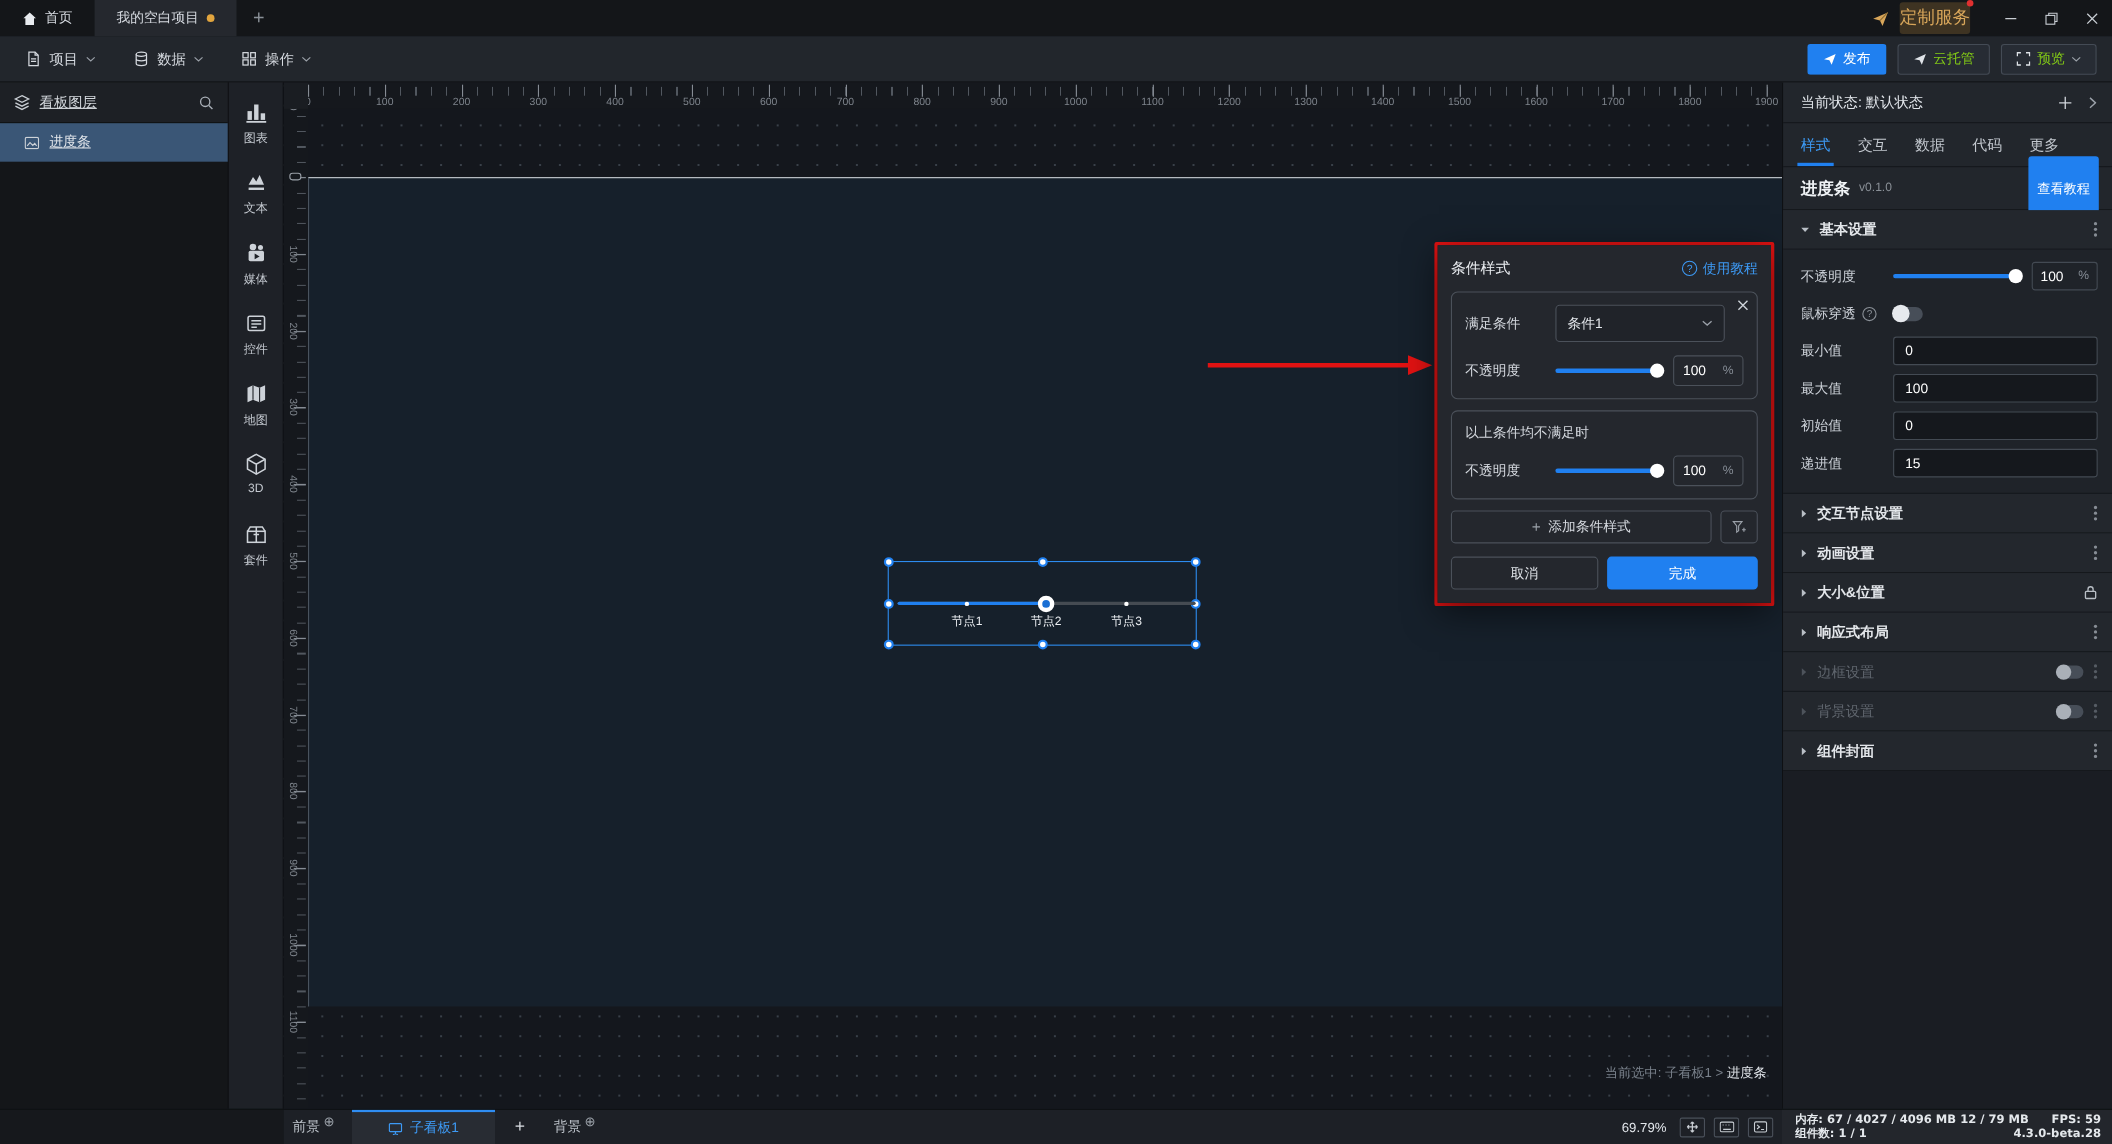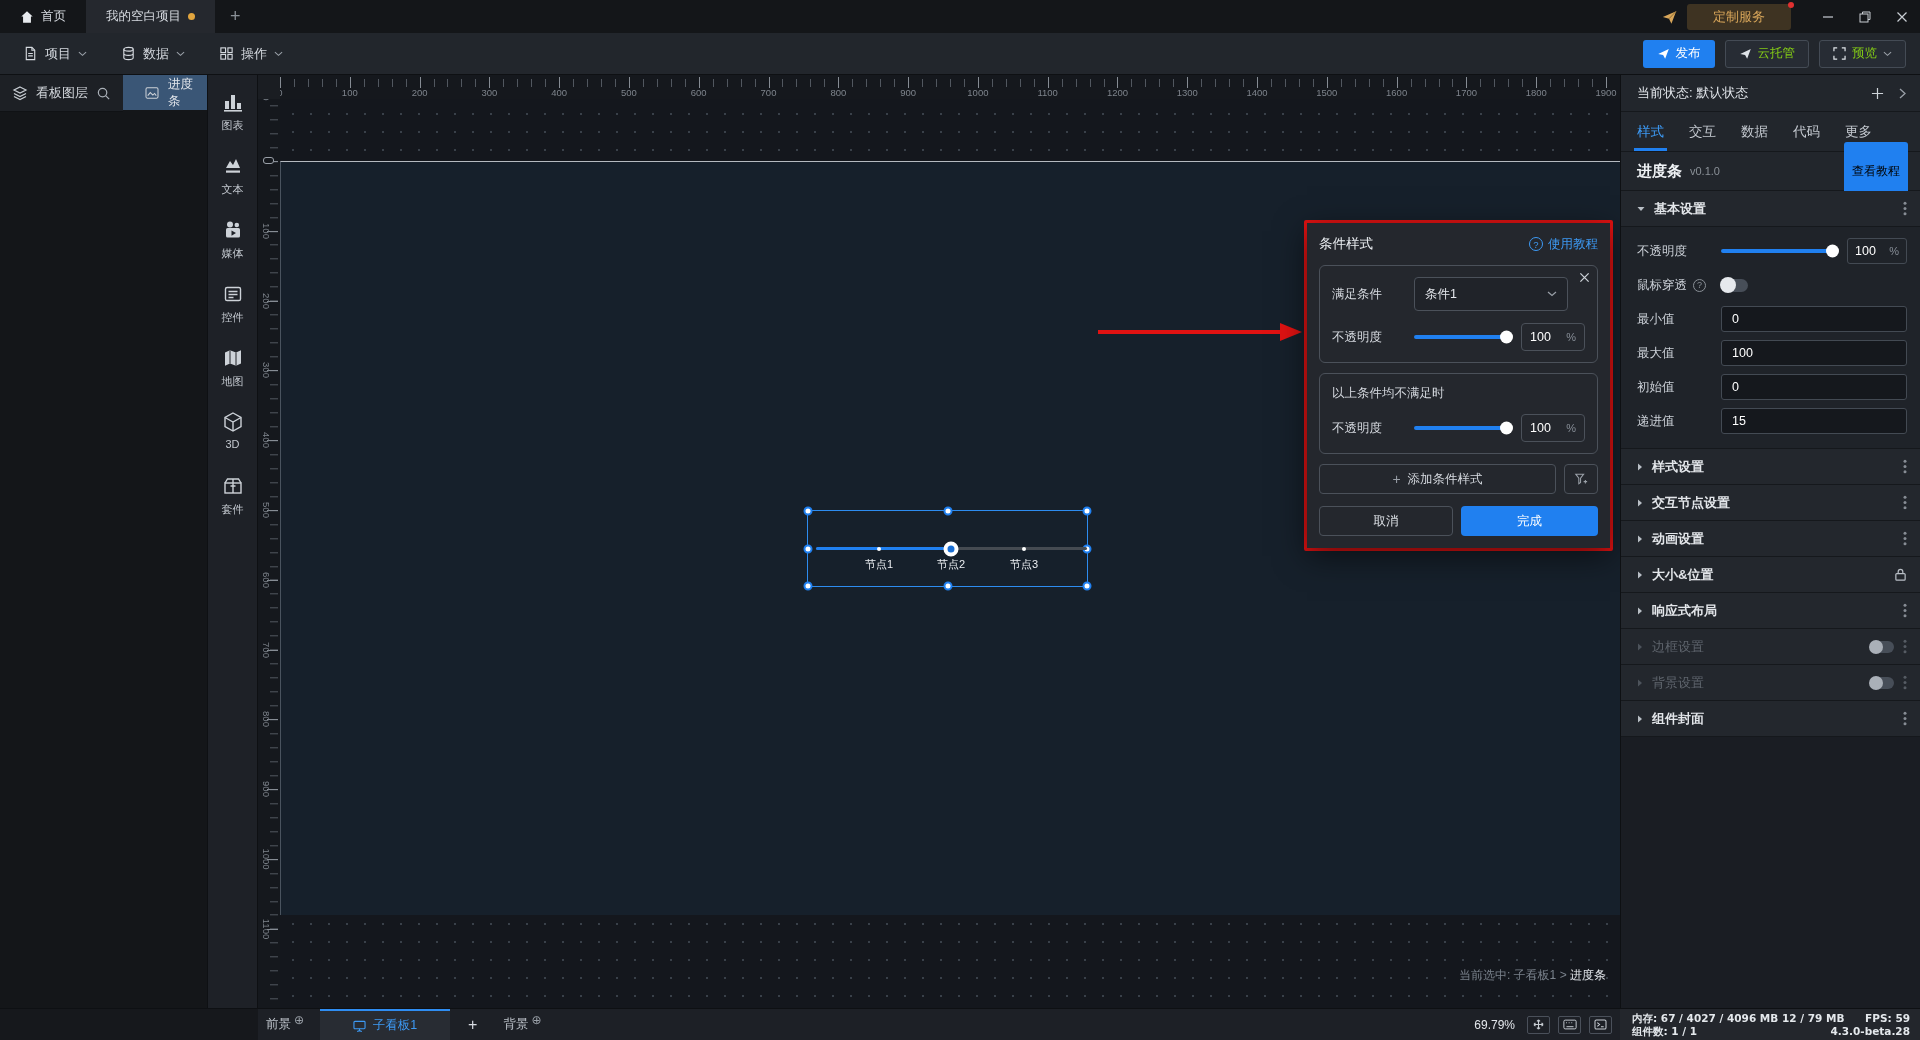--- a/index.html
+++ b/index.html
@@ -17,38 +17,38 @@
   svg{ display:block; }
 
   
   .titlebar{ height:33px; background:#141619; display:flex; align-items:stretch; flex:none; }
   .tb-tab{ display:flex; align-items:center; gap:7px; padding:0 20px; font-size:12.5px; color:#d6dae0; cursor:pointer; }
   .tb-tab.active{ background:#25282e; }
   .tb-dot{ width:7px; height:7px; border-radius:50%; background:#e2a53e; }
   .tb-plus{ display:flex; align-items:center; padding:0 15px; color:#8a9097; font-size:18px; cursor:pointer; }
   .tb-right{ margin-left:auto; display:flex; align-items:center; }
   .tb-plane{ color:var(--gold); margin-right:8px; }
-  .tb-badge{ position:relative; background:#3e3322; color:var(--gold); font-size:13px; padding:4px 26px; border-radius:3px; margin-right:18px; cursor:pointer; }
+  .tb-badge{ position:relative; background:#3e3322; color:var(--gold); font-size:16px; padding:4px 0; border-radius:3px; margin-right:18px; cursor:pointer; }
   .tb-reddot{ position:absolute; top:-2px; right:-3px; width:6px; height:6px; border-radius:50%; background:#e03030; }
   .win-btn{ width:37px; height:100%; display:flex; align-items:center; justify-content:center; color:#c9ced4; cursor:pointer; }
 
   
   .menubar{ height:42px; background:#22262c; border-bottom:1px solid var(--line); display:flex; align-items:center; padding-left:6px; flex:none; }
   .menu-items{ display:flex; height:100%; }
   .menu-item{ display:flex; align-items:center; gap:7px; padding:0 17px; color:#d6dae0; font-size:13px; cursor:pointer; }
   .menu-item .chev{ color:#9aa0a8; }
   .menu-right{ margin-left:auto; display:flex; gap:10px; padding-right:14px; }
   .btn{ height:28px; border-radius:3px; display:flex; align-items:center; gap:6px; font-size:12.5px; padding:0 13px; border:1px solid transparent; cursor:pointer; font-family:inherit; }
   .btn.primary{ background:var(--accent); color:#fff; }
   .btn.dark{ background:#272c34; border-color:#444b55; color:#84cc16; }
 
   
   .main{ flex:1; display:flex; min-height:0; }
 
-  .layer-panel{ width:208px; flex:none; background:#141619; display:flex; flex-direction:row; border-right:1px solid var(--line); }
+  .layer-panel{ width:208px; flex:none; background:#141619; display:flex; flex-direction:column; border-right:1px solid var(--line);text-decoration:underline; }
   .lp-header{ height:37px; flex:none; background:#1d2025; display:flex; align-items:center; gap:8px; padding:0 12px; color:#d3d7dc; border-bottom:1px solid #101215; }
   .lp-search{ margin-left:auto; color:#aab0b8; cursor:pointer; }
   .lp-item{ height:35px; display:flex; align-items:center; gap:9px; padding:0 12px 0 22px; font-size:12.5px; color:#e2e6eb; cursor:pointer; }
   .lp-item.selected{ background:#3a5676; }
 
   .tool-rail{ width:50px; flex:none; background:#1e2127; border-right:1px solid var(--line); display:flex; flex-direction:column; align-items:center; padding-top:16px; }
   .rail-item{ width:100%; height:64px; display:flex; flex-direction:column; align-items:center; gap:5px; color:#cdd2d8; cursor:pointer; }
   .rail-label{ font-size:11px; color:#c3c8cf; }
 
   
@@ -115,21 +115,21 @@
   .right-panel{ width:300px; flex:none; background:#22262c; border-left:1px solid var(--line); display:flex; flex-direction:column; }
   .rp-state{ height:37px; flex:none; display:flex; align-items:center; padding:0 14px 0 16px; border-bottom:1px solid var(--divider); font-size:13px; color:#e2e6eb; }
   .rp-state-icons{ margin-left:auto; display:flex; align-items:center; gap:15px; color:#cfd4da; }
   .rp-tabs{ height:40px; flex:none; display:flex; align-items:stretch; gap:25px; padding-left:16px; border-bottom:1px solid var(--divider); }
   .rp-tab{ display:flex; align-items:center; font-size:13.5px; color:#c3c8cf; position:relative; cursor:pointer; }
   .rp-tab.active{ color:var(--accent-light); }
   .rp-tab.active::after{ content:""; position:absolute; left:-3px; right:-3px; bottom:0; height:3px; background:var(--accent); }
   .rp-title{ height:39px; flex:none; display:flex; align-items:center; padding:0 12px 0 16px; border-bottom:1px solid var(--divider); }
   .rp-name{ font-size:15px; font-weight:700; color:#f0f3f6; }
   .rp-ver{ font-size:11px; color:#8a9097; margin-left:8px; }
-  .rp-tut{ margin-left:auto; background:var(--accent); color:#000000; font-size:12px; padding:21px 8px; border:none; border-radius:3px; cursor:pointer; font-family:inherit; }
+  .rp-tut{ margin-left:auto; background:var(--accent); color:#ffffff; font-size:12px; padding:21px 8px; border:none; border-radius:3px; cursor:pointer; font-family:inherit; }
   .rp-sec{ height:36px; flex:none; display:flex; align-items:center; gap:9px; padding:0 13px 0 16px; border-bottom:1px solid var(--divider); background:#23272d; cursor:pointer; }
   .rp-sec .lbl{ font-size:13px; font-weight:600; color:#e3e6ea; }
   .rp-sec .caret{ color:#b9bfc6; }
   .rp-sec .trail{ margin-left:auto; display:flex; align-items:center; gap:9px; color:#878d95; }
   .rp-sec.disabled .lbl{ color:#5f656d; font-weight:400; }
   .rp-sec.disabled .caret{ color:#4d535b; }
   .rp-sec.disabled .trail{ color:#565c64; }
   .rp-basic{ flex:none; padding:7px 0 10px; background:#1f2329; border-bottom:1px solid var(--divider); }
   .rp-row{ height:34px; display:flex; align-items:center; padding:0 13px 0 16px; }
   .rp-row .lbl{ font-size:12.5px; color:#ccd1d8; display:flex; align-items:center; gap:6px; }
@@ -655,37 +655,20 @@
             </div>
           </div>
         </div>
       <div id="rp-sections">
           <div class="rp-sec">
             <span class="caret">
               <svg width="6" height="8" viewBox="0 0 6 8">
                 <path d="M1 .5l4 3.5-4 3.5z" fill="currentColor"></path>
               </svg>
             </span>
-            <span class="lbl">样式设置</span>
-            <span class="trail">
-              <span>
-                <svg width="4" height="15" viewBox="0 0 4 16" fill="currentColor">
-                  <circle cx="2" cy="2.5" r="1.6"></circle>
-                  <circle cx="2" cy="8" r="1.6"></circle>
-                  <circle cx="2" cy="13.5" r="1.6"></circle>
-                </svg>
-              </span>
-            </span>
-          </div>
-          <div class="rp-sec">
-            <span class="caret">
-              <svg width="6" height="8" viewBox="0 0 6 8">
-                <path d="M1 .5l4 3.5-4 3.5z" fill="currentColor"></path>
-              </svg>
-            </span>
             <span class="lbl">交互节点设置</span>
             <span class="trail">
               <span>
                 <svg width="4" height="15" viewBox="0 0 4 16" fill="currentColor">
                   <circle cx="2" cy="2.5" r="1.6"></circle>
                   <circle cx="2" cy="8" r="1.6"></circle>
                   <circle cx="2" cy="13.5" r="1.6"></circle>
                 </svg>
               </span>
             </span>

